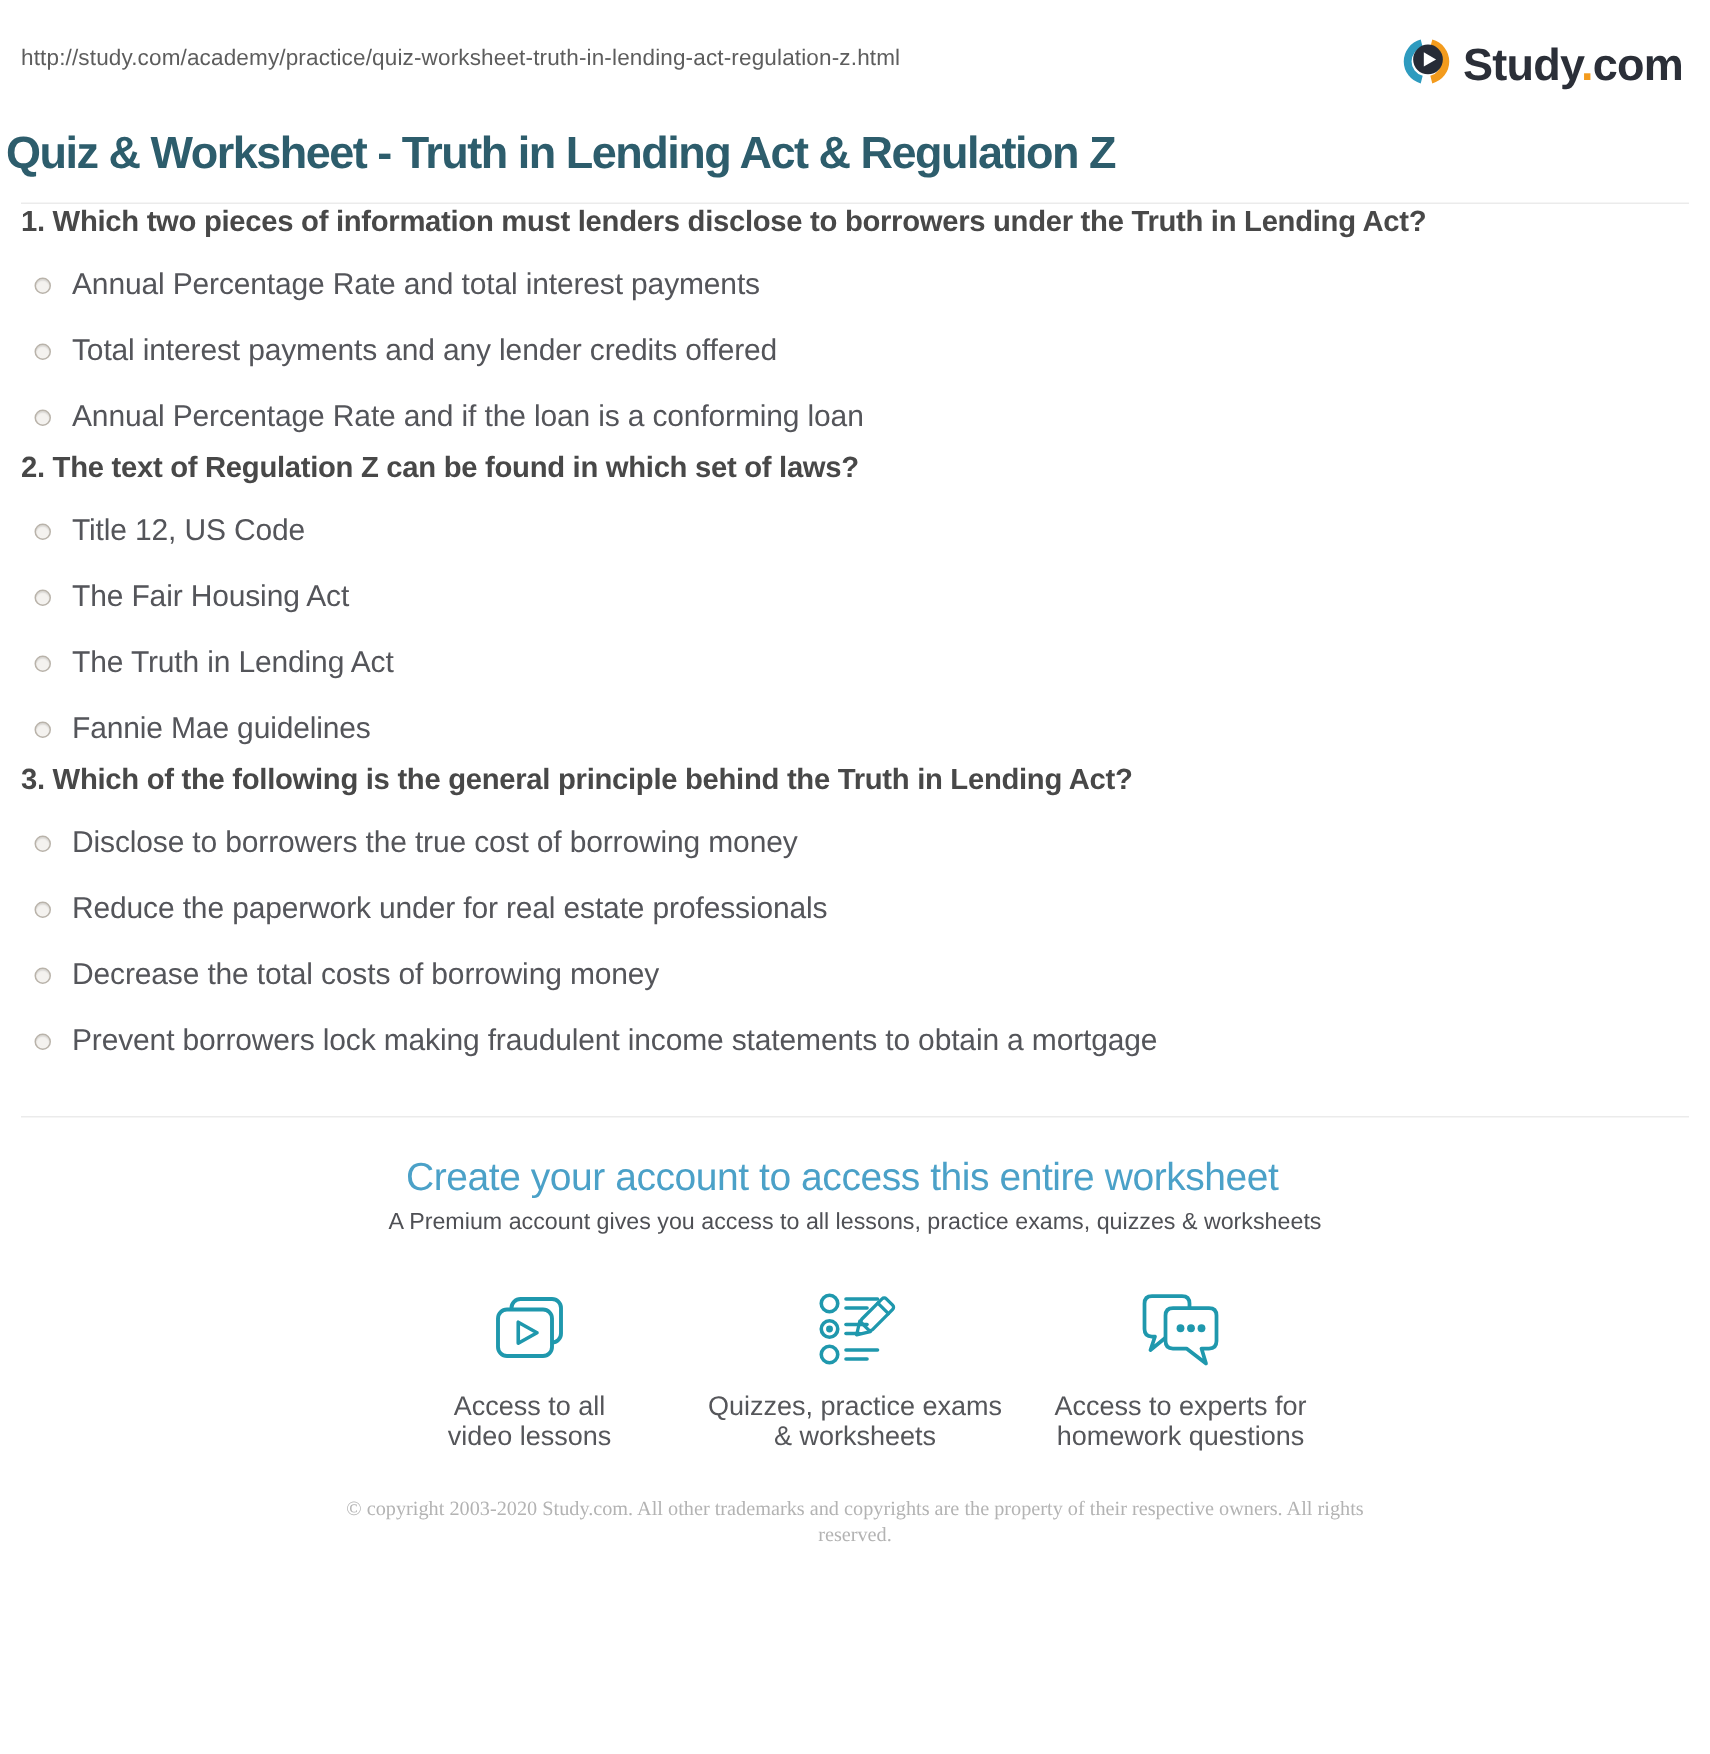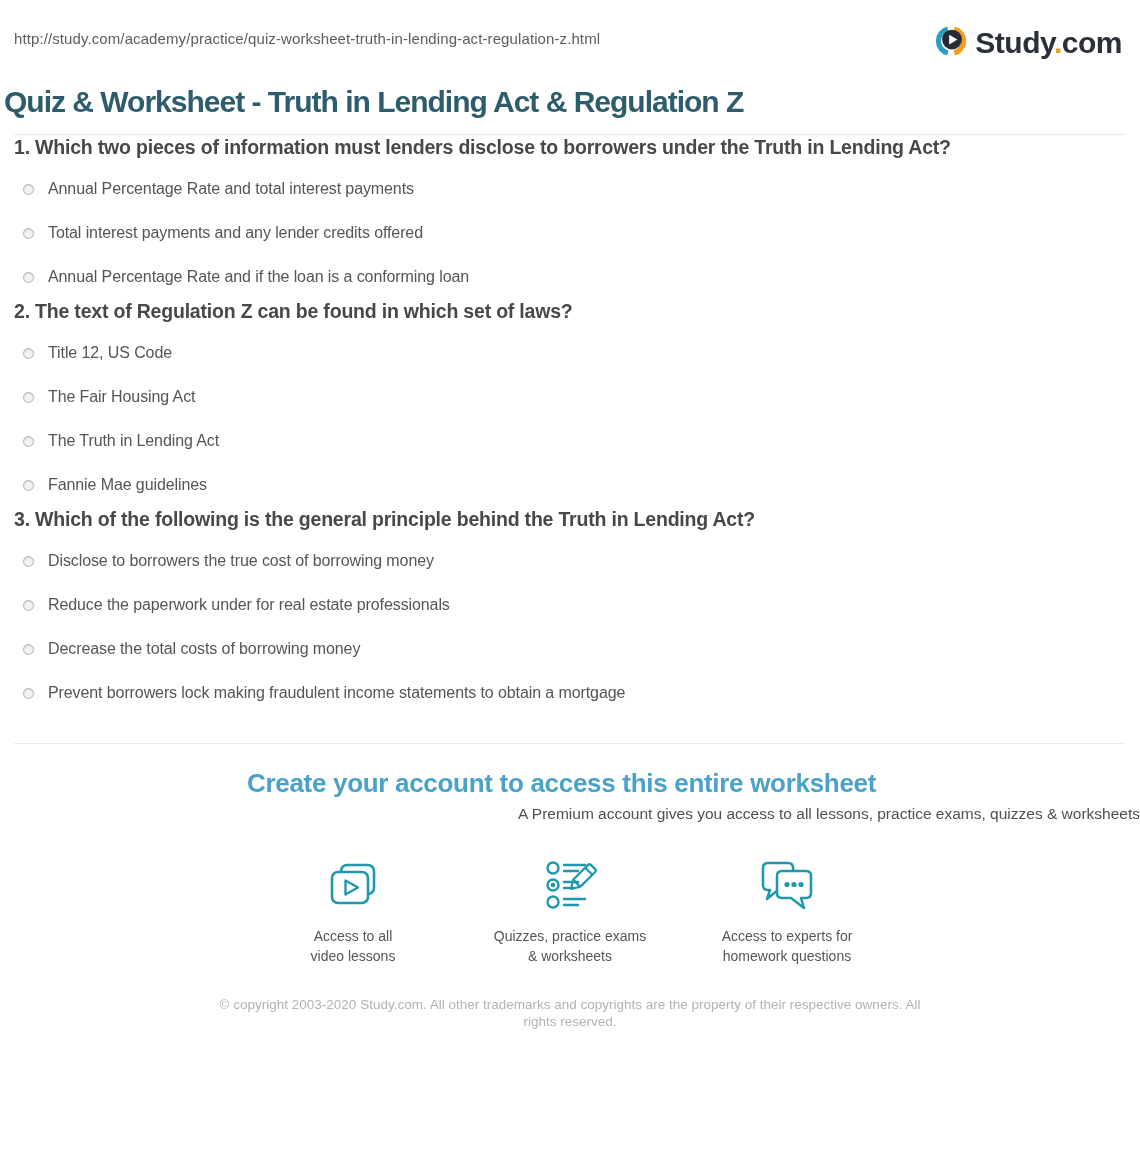--- a/index.html
+++ b/index.html
@@ -33,32 +33,32 @@
   .q-heading { margin: 0; font-size: 19.5px; font-weight: 700; color: #484848; line-height: 24px; letter-spacing: -0.2px; }
   .options { margin-top: 8px; }
   .option { height: 44px; display: flex; align-items: center; cursor: pointer; }
   .radio {
     flex: 0 0 auto;
     width: 11px; height: 11px; border-radius: 50%;
     border: 1px solid #b9b3aa; background: #f4f2ef;
     box-shadow: inset 0 1px 1px rgba(0,0,0,0.12);
     margin-left: 9px; margin-right: 14px;
   }
-  .option-label { font-size: 16px; color: #54555a; letter-spacing: -0.1px; }
+  .option-label { font-size: 20px; color: #54555a; letter-spacing: -0.1px; }
   
   .cta { text-align: center; }
-  .cta-heading { margin: 24px 17px 0 0; font-size: 26px; font-weight: 700; color: #4ba1c8; line-height: 30px; letter-spacing: -0.3px; }
-  .cta-sub { margin: 6px 0 0 0; font-size: 15.5px; color: #4f5055; line-height: 20px; text-align: right; }
+  .cta-heading { margin: 24px 17px 0 0; font-size: 26px; font-weight: 400; color: #4ba1c8; line-height: 30px; letter-spacing: -0.3px; }
+  .cta-sub { margin: 6px 0 0 0; font-size: 15.5px; color: #4f5055; line-height: 20px; }
   .features { display: flex; justify-content: center; margin-top: 34px; }
   .feature { width: 217px; }
   .feature-icon { height: 60px; display: flex; align-items: flex-start; justify-content: center; }
-  .feature-caption { margin-top: 8px; font-size: 14px; color: #55565a; line-height: 20px; }
+  .feature-caption { margin-top: 8px; font-size: 18px; color: #55565a; line-height: 20px; }
   
   .footer { margin: 30px auto 0 auto; width: 710px; text-align: center; }
-  .copyright { font-size: 13.5px; color: #b3b3b3; line-height: 17px; }
+  .copyright { font-size: 13.5px; color: #b3b3b3; line-height: 17px; font-family: Liberation Serif, serif; }
 </style>
 </head>
 <body>
 
 <div class="header">
   <div class="url">http://study.com/academy/practice/quiz-worksheet-truth-in-lending-act-regulation-z.html</div>
   <div class="logo">
     <span>
       <svg width="34" height="34" viewBox="0 0 34 34">
         <path d="M 20.2 4.9 A 12.5 12.5 0 0 1 20.2 29.1" fill="none" stroke="#f39b1d" stroke-width="5.2"></path>

